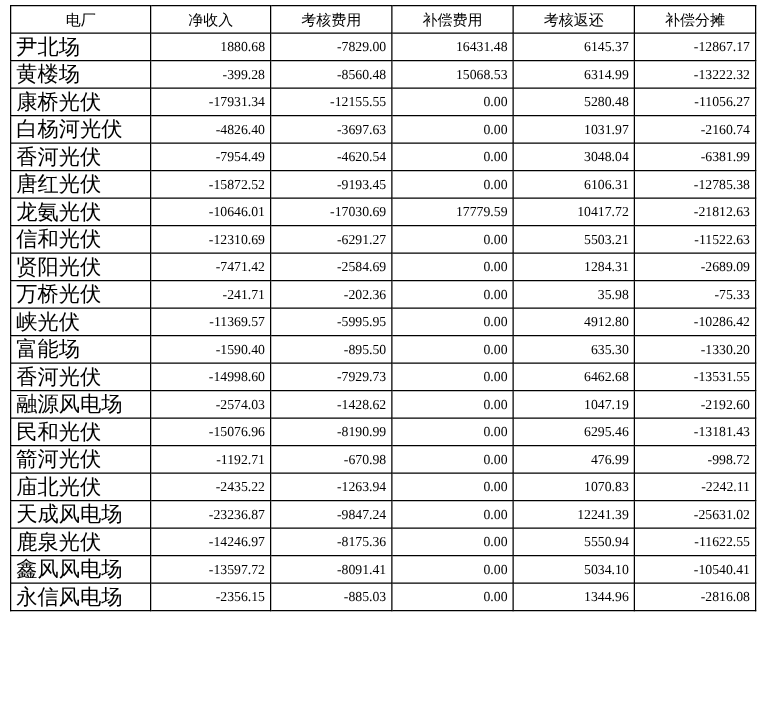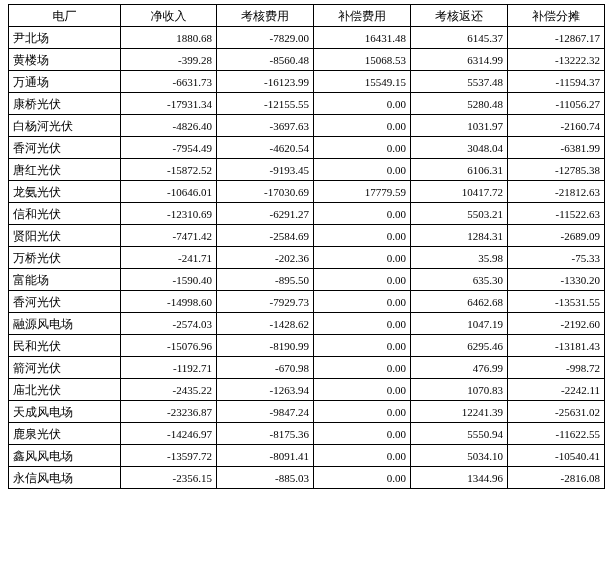--- a/index.html
+++ b/index.html
@@ -35,21 +35,21 @@
   table.data-table th {
     font-weight: normal;
     text-align: center;
     font-size: 12px;
   }
   table.data-table th.label-col {
     text-align: center;
   }
   td.label-col {
     text-align: left;
-    font-size: 12px;
+    font-size: 17px;
     padding-left: 6px;
   }
   td.num {
     text-align: right;
     font-family: "Liberation Serif", serif;
     font-size: 11px;
     padding-right: 5px;
   }
   col.c0 { width: 112px; }
   col.c1 { width: 96px; }
@@ -92,28 +92,20 @@
         </tr>
         <tr>
           <td class="label-col">黄楼场</td>
           <td class="num">-399.28</td>
           <td class="num">-8560.48</td>
           <td class="num">15068.53</td>
           <td class="num">6314.99</td>
           <td class="num">-13222.32</td>
         </tr>
         <tr>
-          <td class="label-col">万通场</td>
-          <td class="num">-6631.73</td>
-          <td class="num">-16123.99</td>
-          <td class="num">15549.15</td>
-          <td class="num">5537.48</td>
-          <td class="num">-11594.37</td>
-        </tr>
-        <tr>
           <td class="label-col">康桥光伏</td>
           <td class="num">-17931.34</td>
           <td class="num">-12155.55</td>
           <td class="num">0.00</td>
           <td class="num">5280.48</td>
           <td class="num">-11056.27</td>
         </tr>
         <tr>
           <td class="label-col">白杨河光伏</td>
           <td class="num">-4826.40</td>
@@ -164,20 +156,28 @@
         </tr>
         <tr>
           <td class="label-col">万桥光伏</td>
           <td class="num">-241.71</td>
           <td class="num">-202.36</td>
           <td class="num">0.00</td>
           <td class="num">35.98</td>
           <td class="num">-75.33</td>
         </tr>
         <tr>
+          <td class="label-col">峡光伏</td>
+          <td class="num">-11369.57</td>
+          <td class="num">-5995.95</td>
+          <td class="num">0.00</td>
+          <td class="num">4912.80</td>
+          <td class="num">-10286.42</td>
+        </tr>
+        <tr>
           <td class="label-col">富能场</td>
           <td class="num">-1590.40</td>
           <td class="num">-895.50</td>
           <td class="num">0.00</td>
           <td class="num">635.30</td>
           <td class="num">-1330.20</td>
         </tr>
         <tr>
           <td class="label-col">香河光伏</td>
           <td class="num">-14998.60</td>

